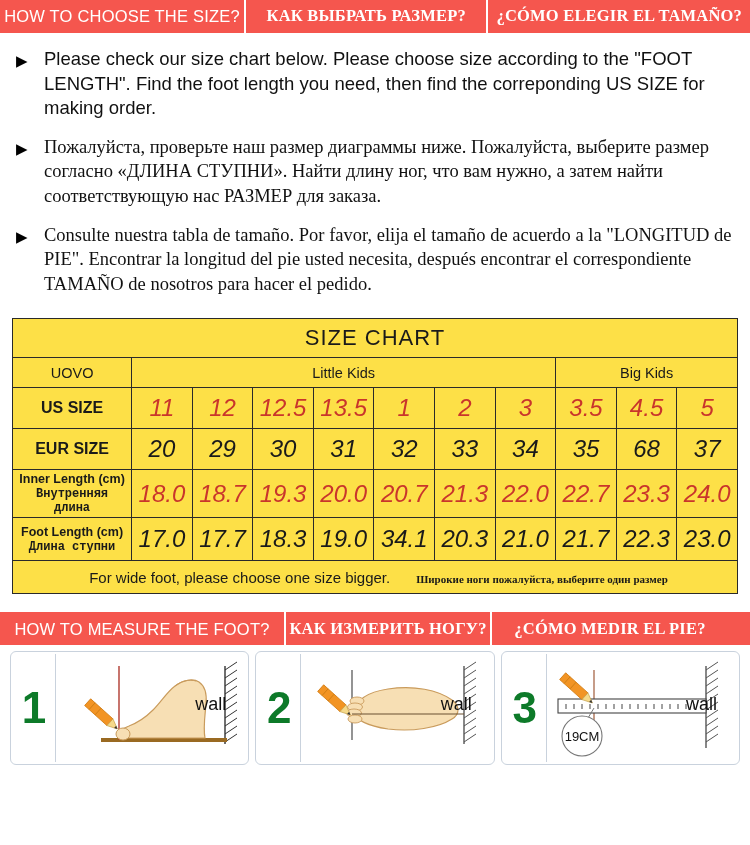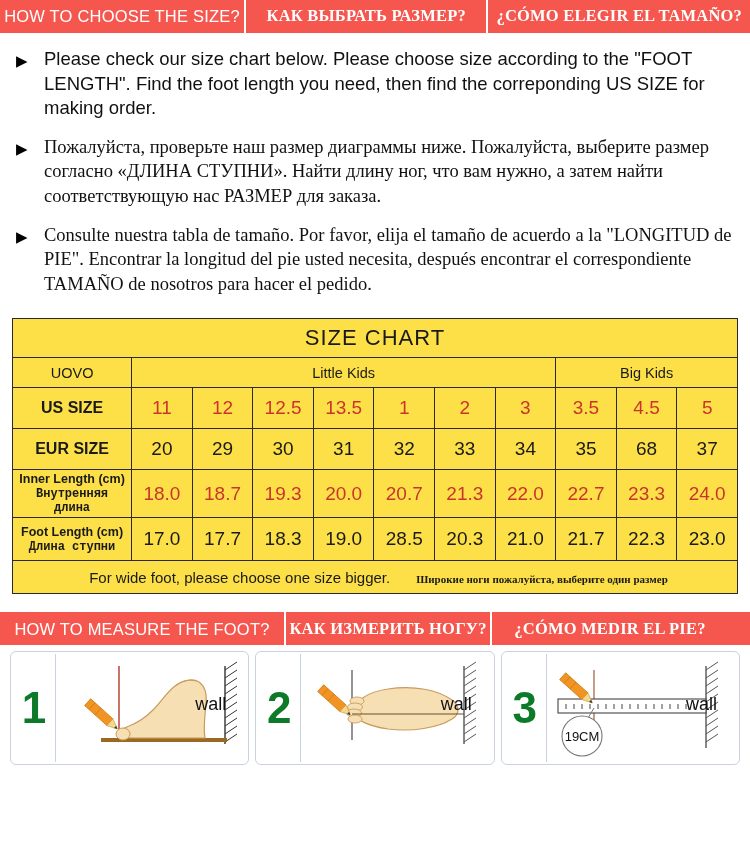--- a/index.html
+++ b/index.html
@@ -123,22 +123,23 @@
     font-weight: 700;
     padding: 2px 2px;
   }
   td.rowlabel.two-line .ru-sub {
     font-family: Liberation Mono, monospace;
     font-size: 12px;
     font-weight: 700;
     display: block;
   }
   td.val {
-    font-size: 19px;
+    font-size: 24px;
     height: 38px;
+    font-style: italic;
   }
   td.val.red {
     color: #c9352c;
   }
   td.val.black {
     color: #1a1a1a;
   }
   td.note-cell {
     height: 30px;
     text-align: left;
@@ -302,21 +303,21 @@
         <td class="val red">23.3</td>
         <td class="val red">24.0</td>
       </tr>
 
       <tr>
         <td class="rowlabel two-line"><span>Foot Length  (cm)</span><span class="ru-sub">Длина ступни</span></td>
         <td class="val black">17.0</td>
         <td class="val black">17.7</td>
         <td class="val black">18.3</td>
         <td class="val black">19.0</td>
-        <td class="val black">28.5</td>
+        <td class="val black">34.1</td>
         <td class="val black">20.3</td>
         <td class="val black">21.0</td>
         <td class="val black">21.7</td>
         <td class="val black">22.3</td>
         <td class="val black">23.0</td>
       </tr>
 
       <tr>
         <td class="note-cell" colspan="11"><span>For wide foot, please choose one size bigger.</span><span class="note-ru">Широкие ноги пожалуйста, выберите один размер</span></td>
       </tr>

